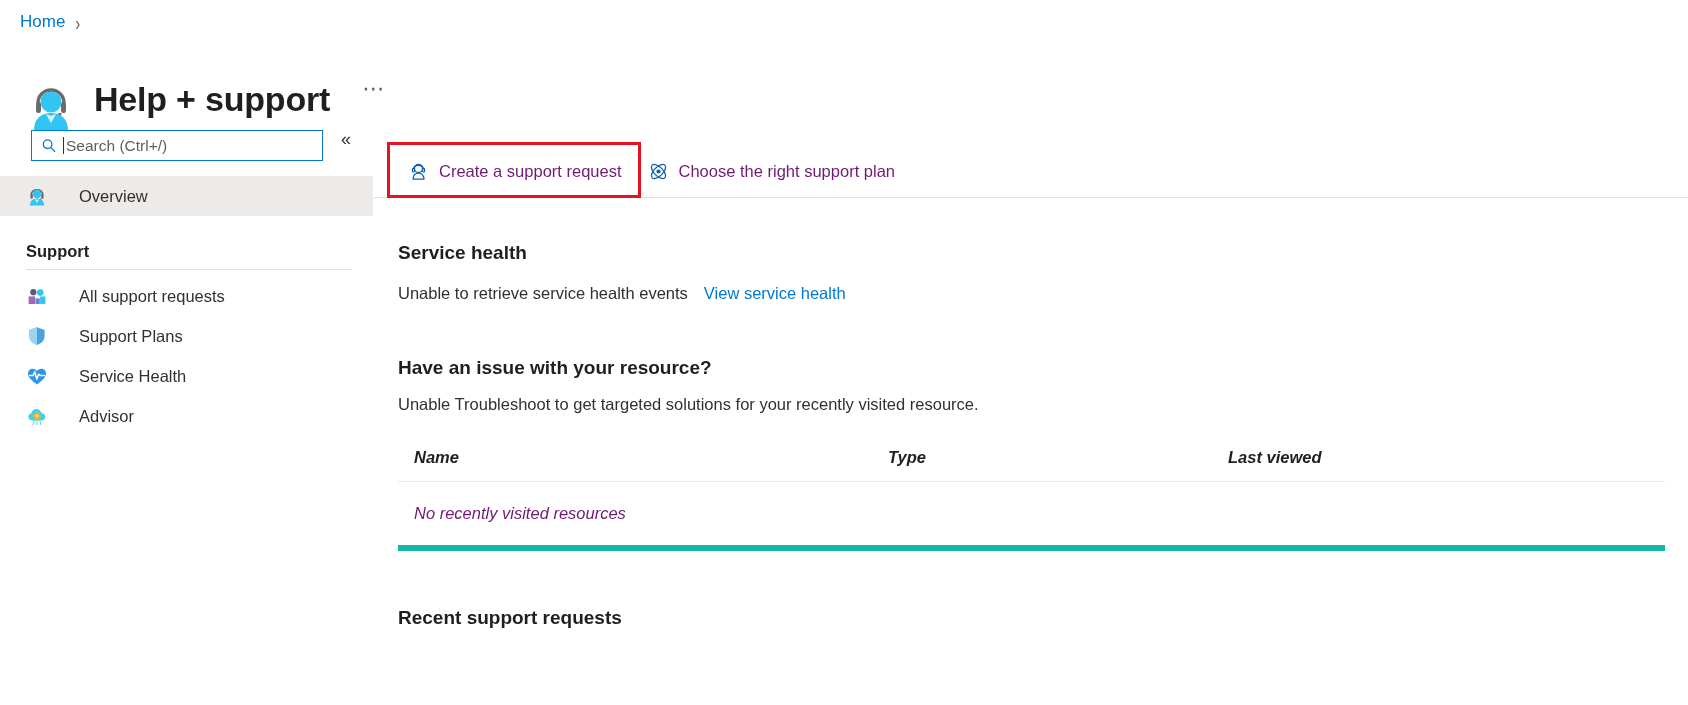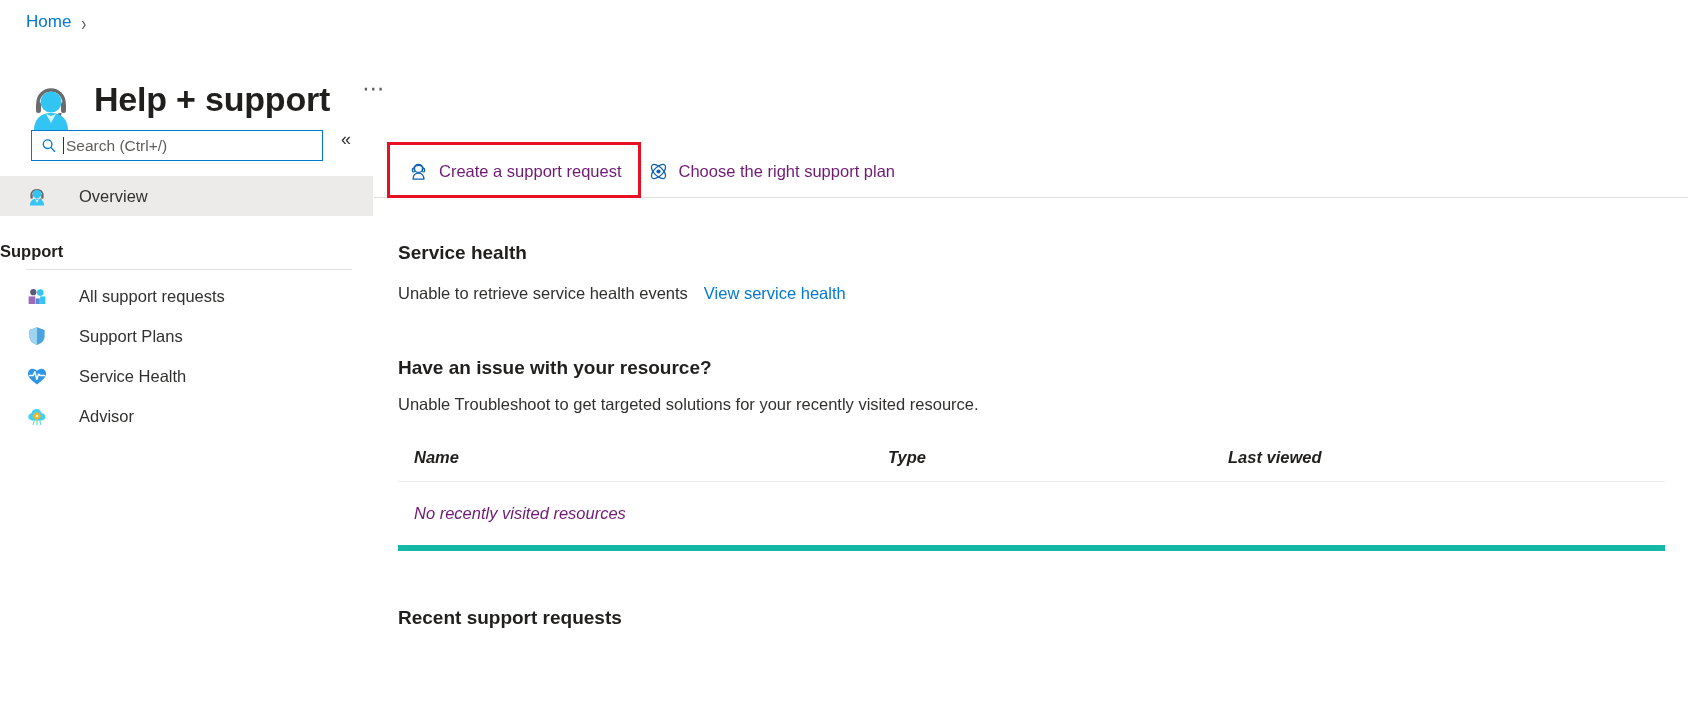--- a/index.html
+++ b/index.html
@@ -12,21 +12,21 @@
     height: 705px;
     font-family: "Liberation Sans", sans-serif;
     color: #323130;
     overflow: hidden;
     position: relative;
   }
 
   
   .breadcrumb {
     position: absolute;
-    left: 26px;
+    left: 20px;
     top: 12px;
     display: flex;
     align-items: center;
     gap: 10px;
     font-size: 17px;
   }
   .breadcrumb .crumb-link {
     color: #0078d4;
     cursor: pointer;
   }
@@ -140,20 +140,21 @@
     height: 22px;
     flex: 0 0 22px;
     display: flex;
     align-items: center;
     justify-content: center;
   }
   .nav-group-title {
     font-size: 16.5px;
     font-weight: 700;
     color: #201f1e;
+    padding-left: 26px;
     margin-top: 26px;
     margin-bottom: 8px;
   }
   .nav-divider {
     height: 1px;
     background: #e1dfdd;
     margin: 0 22px 6px 26px;
   }
 
   

